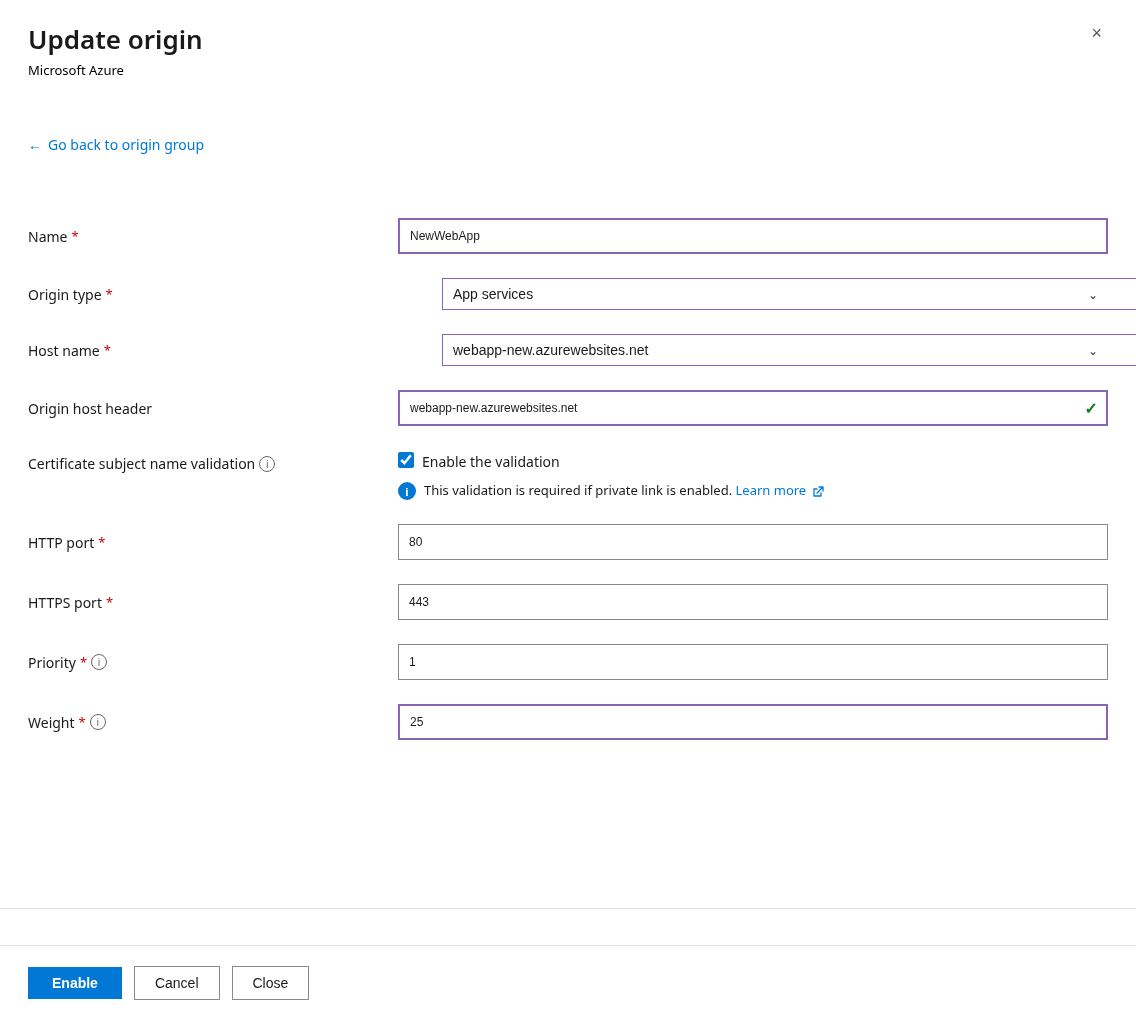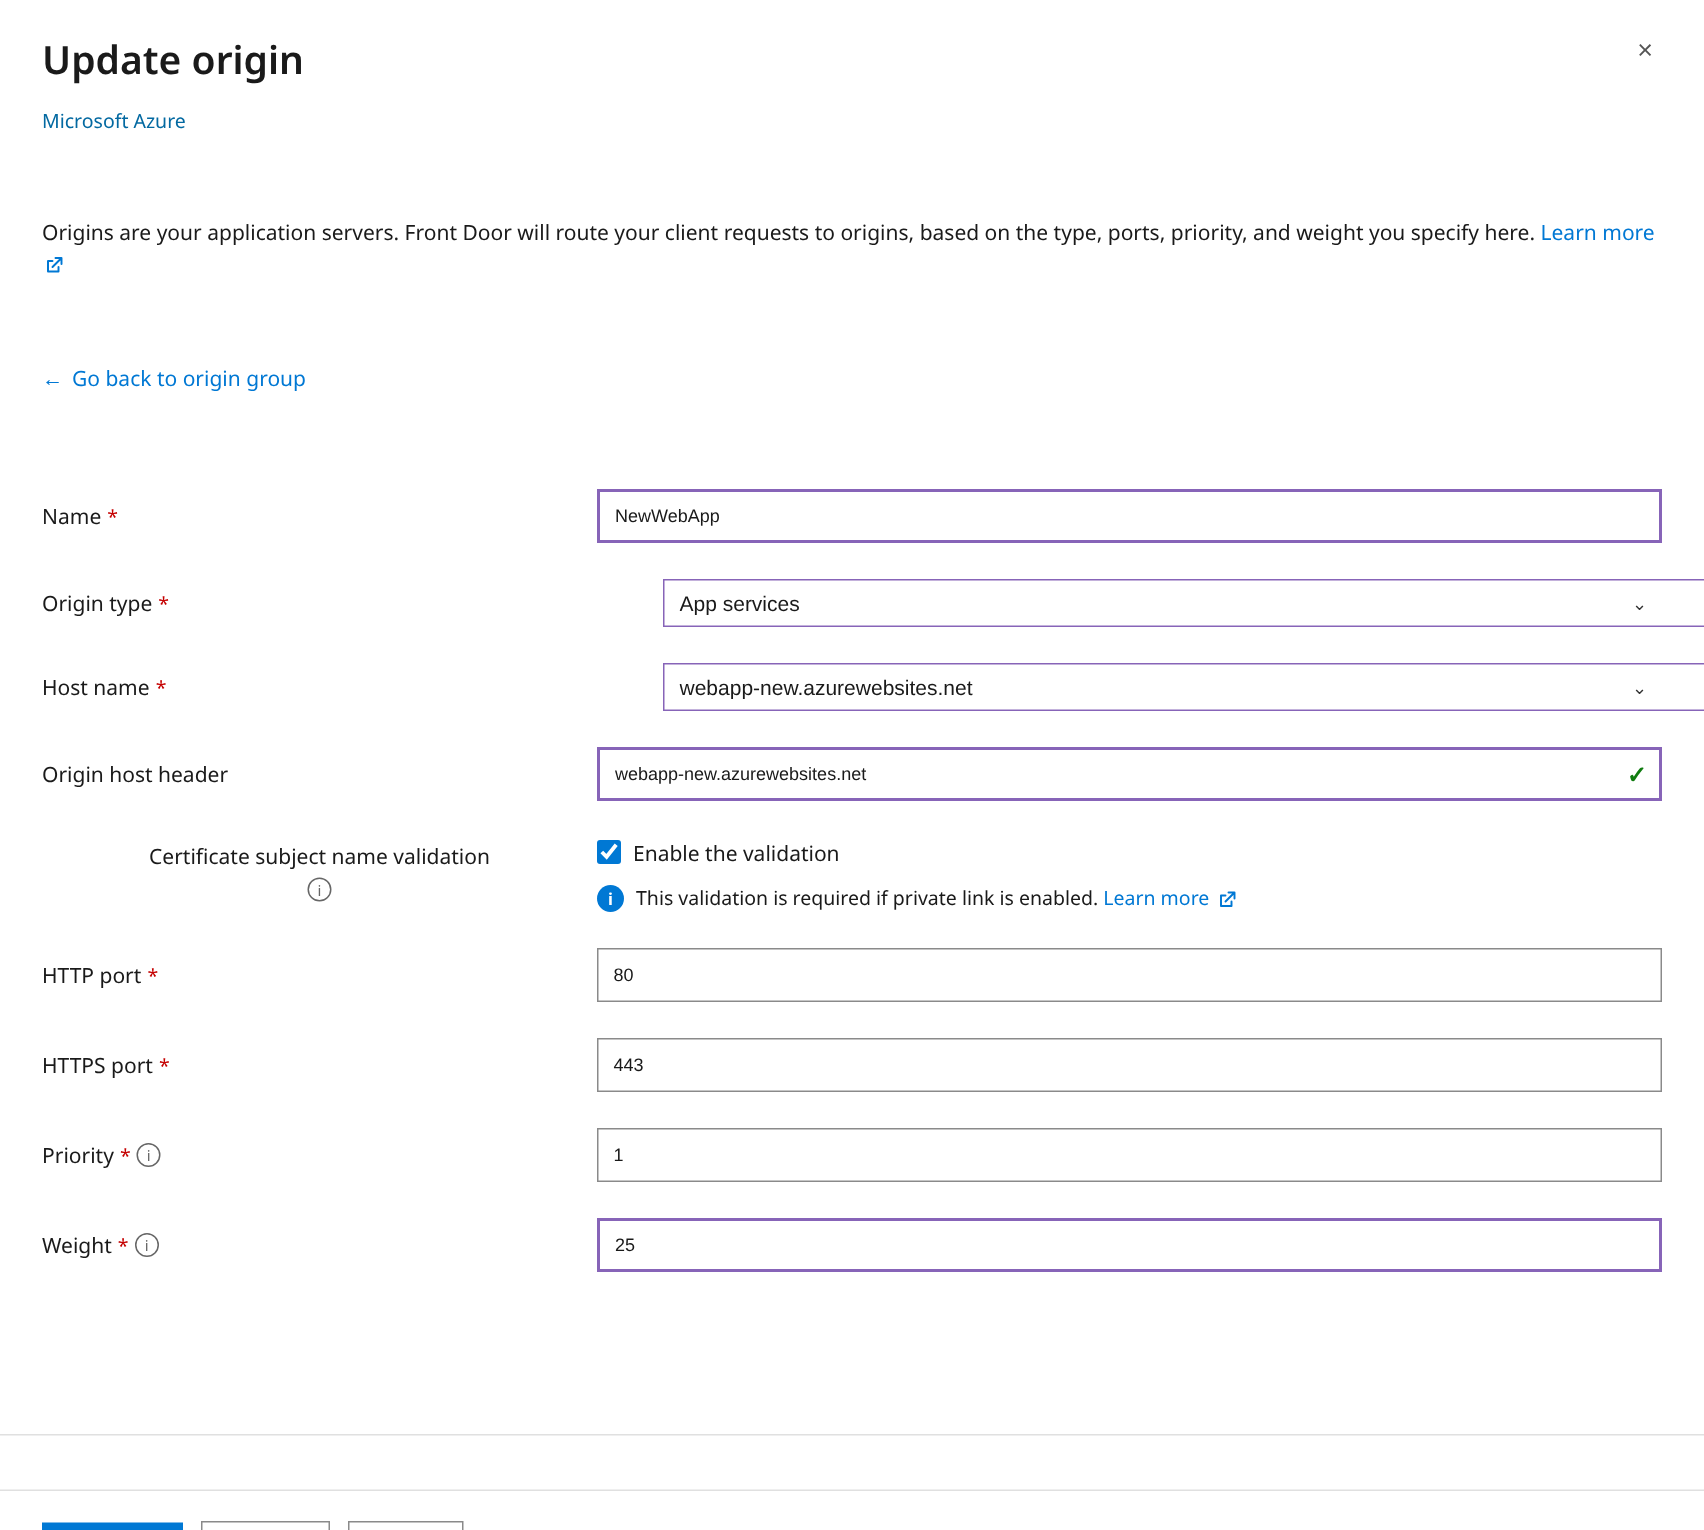--- a/index.html
+++ b/index.html
@@ -29,23 +29,23 @@
       justify-content: space-between;
       align-items: flex-start;
     }
     .panel-title {
       font-size: 26px;
       font-weight: 600;
       color: #1a1a1a;
       line-height: 1.2;
     }
     .panel-subtitle {
-      color: #0369a1;
+      color: #000000;
       font-size: 13px;
-      margin-top: 16px;
+      margin-top: 6px;
     }
     .close-btn {
       background: none;
       border: none;
       cursor: pointer;
       font-size: 18px;
       color: #555;
       padding: 4px 6px;
       line-height: 1;
       margin-top: -4px;
@@ -254,29 +254,20 @@
   <div class="panel-header">
     <div class="panel-title-row">
       <div>
         <div class="panel-title">Update origin</div>
         <div class="panel-subtitle">Microsoft Azure</div>
       </div>
       <button class="close-btn">×</button>
     </div>
   </div>
 
-  <div class="description">
-    <span>Origins are your application servers. Front Door will route your client requests to origins, based on the type, ports, priority, and weight you specify here.</span>
-    <a href="#">
-      <span>Learn more</span>
-      <svg class="external-link-icon" viewBox="0 0 12 12" fill="none" xmlns="http://www.w3.org/2000/svg">
-        <path d="M7 1h4v4M11 1L5 7M2 3h3M2 3v7h7V7" stroke="#0078d4" stroke-width="1.3" stroke-linecap="round" stroke-linejoin="round"></path>
-      </svg>
-    </a>
-  </div>
 
   <div class="go-back">
     <a href="#">
       <span>←</span>
       <span>Go back to origin group</span>
     </a>
   </div>
 
   <div class="form-body">
 
@@ -329,21 +320,21 @@
       </div>
       <div class="form-control-wrapper">
         <div class="input-with-check">
           <input type="text" class="text-input active-border" style="padding-right: 32px;" value="webapp-new.azurewebsites.net">
           <span class="check-mark">✓</span>
         </div>
       </div>
     </div>
 
     <div class="form-row" style="align-items:flex-start; padding-top:14px;">
-      <div class="form-label" style="padding-top:2px;flex-direction:column;">
+      <div class="form-label" style="padding-top:2px;">
         <span>Certificate subject name validation</span>
         <span class="info-icon">i</span>
       </div>
       <div class="form-control-wrapper">
         <div class="checkbox-row">
           <div class="checkbox-item">
             <input type="checkbox" class="checkbox-input" id="cert-checkbox" checked="" style="">
             <label for="cert-checkbox" class="checkbox-label">Enable the validation</label>
           </div>
           <div class="info-note">

